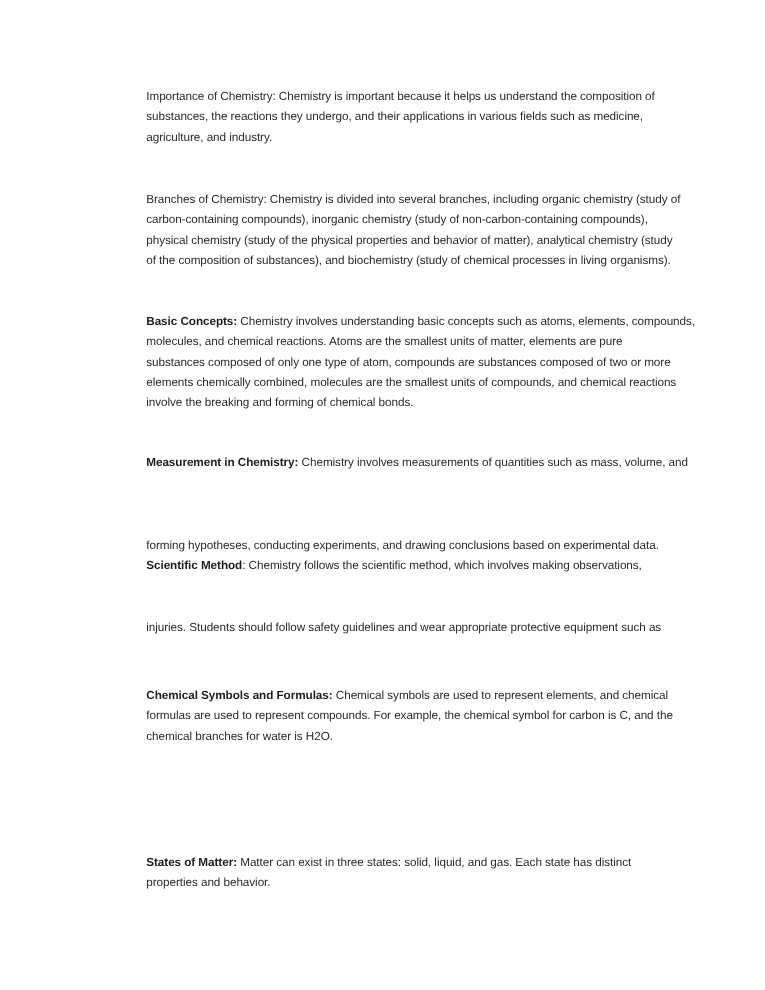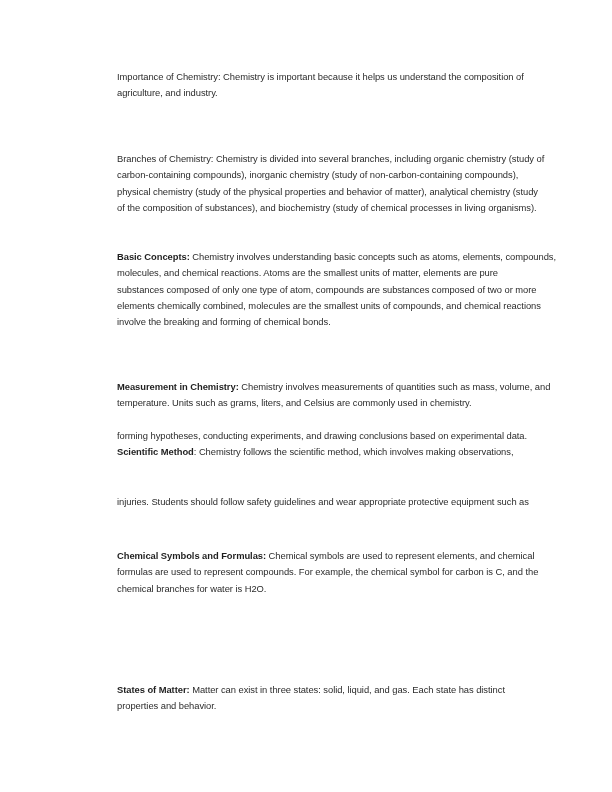--- a/index.html
+++ b/index.html
@@ -18,41 +18,41 @@
     }
     .bold { font-weight: bold; color: #1f1f1f; }
   </style>
 </head>
 <body>
 
 <div class="page">
 
   <div class="para" style="top:69px">
     <span class="line">Importance of Chemistry: Chemistry is important because it helps us understand the composition of</span>
+    <span class="line">substances, the reactions they undergo, and their applications in various fields such as medicine,</span>
     <span class="line">agriculture, and industry.</span>
   </div>
 
   <div class="para" style="top:249px">
     <span class="line"><span class="bold">Basic Concepts:</span><span> Chemistry involves understanding basic concepts such as atoms, elements, compounds,</span></span>
     <span class="line">molecules, and chemical reactions. Atoms are the smallest units of matter, elements are pure</span>
     <span class="line">substances composed of only one type of atom, compounds are substances composed of two or more</span>
     <span class="line">elements chemically combined, molecules are the smallest units of compounds, and chemical reactions</span>
     <span class="line">involve the breaking and forming of chemical bonds.</span>
   </div>
 
   <div class="para" style="top:151px">
     <span class="line">Branches of Chemistry: Chemistry is divided into several branches, including organic chemistry (study of</span>
     <span class="line">carbon-containing compounds), inorganic chemistry (study of non-carbon-containing compounds),</span>
     <span class="line">physical chemistry (study of the physical properties and behavior of matter), analytical chemistry (study</span>
     <span class="line">of the composition of substances), and biochemistry (study of chemical processes in living organisms).</span>
   </div>
 
-  <div class="para" style="top:379px">
+  <div class="para" style="top:362px">
     <span class="line"><span class="bold">Measurement in Chemistry:</span><span> Chemistry involves measurements of quantities such as mass, volume, and</span></span>
-    <span class="line">temperature. Units such as grams, liters, and Celsius are commonly used in chemistry.</span>
   </div>
 
   <div class="para" style="top:428px">
     <span class="line">forming hypotheses, conducting experiments, and drawing conclusions based on experimental data.</span>
     <span class="line"><span class="bold">Scientific Method</span><span>: Chemistry follows the scientific method, which involves making observations,</span></span>
   </div>
 
   <div class="para" style="top:494px">
     <span class="line">injuries. Students should follow safety guidelines and wear appropriate protective equipment such as</span>
   </div>

